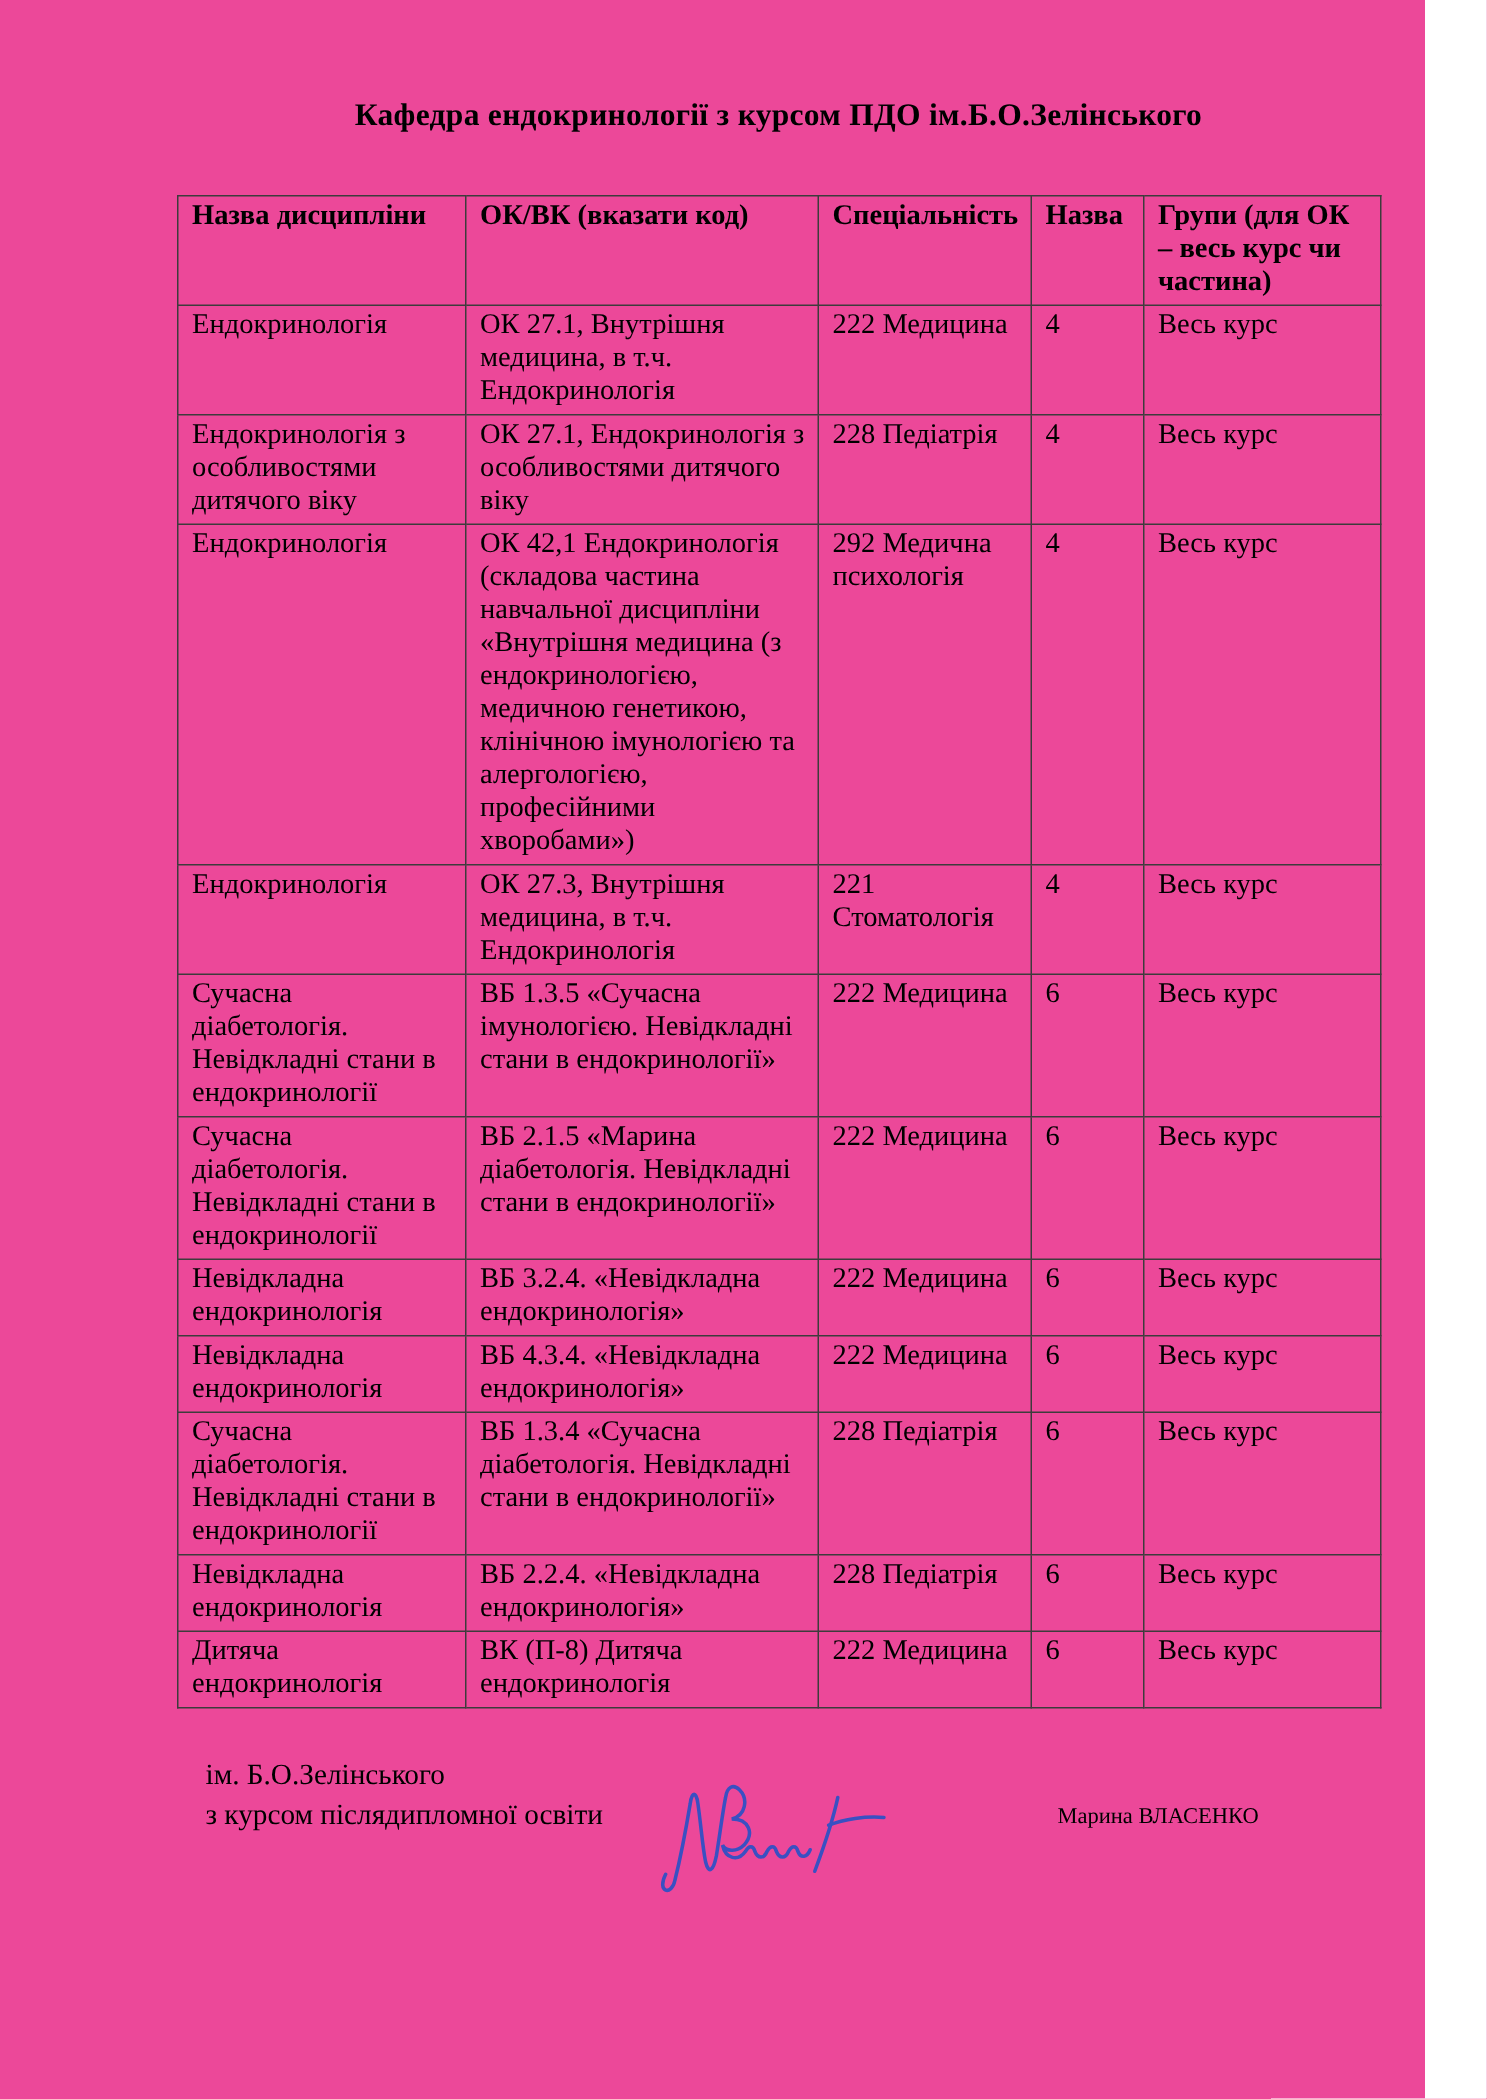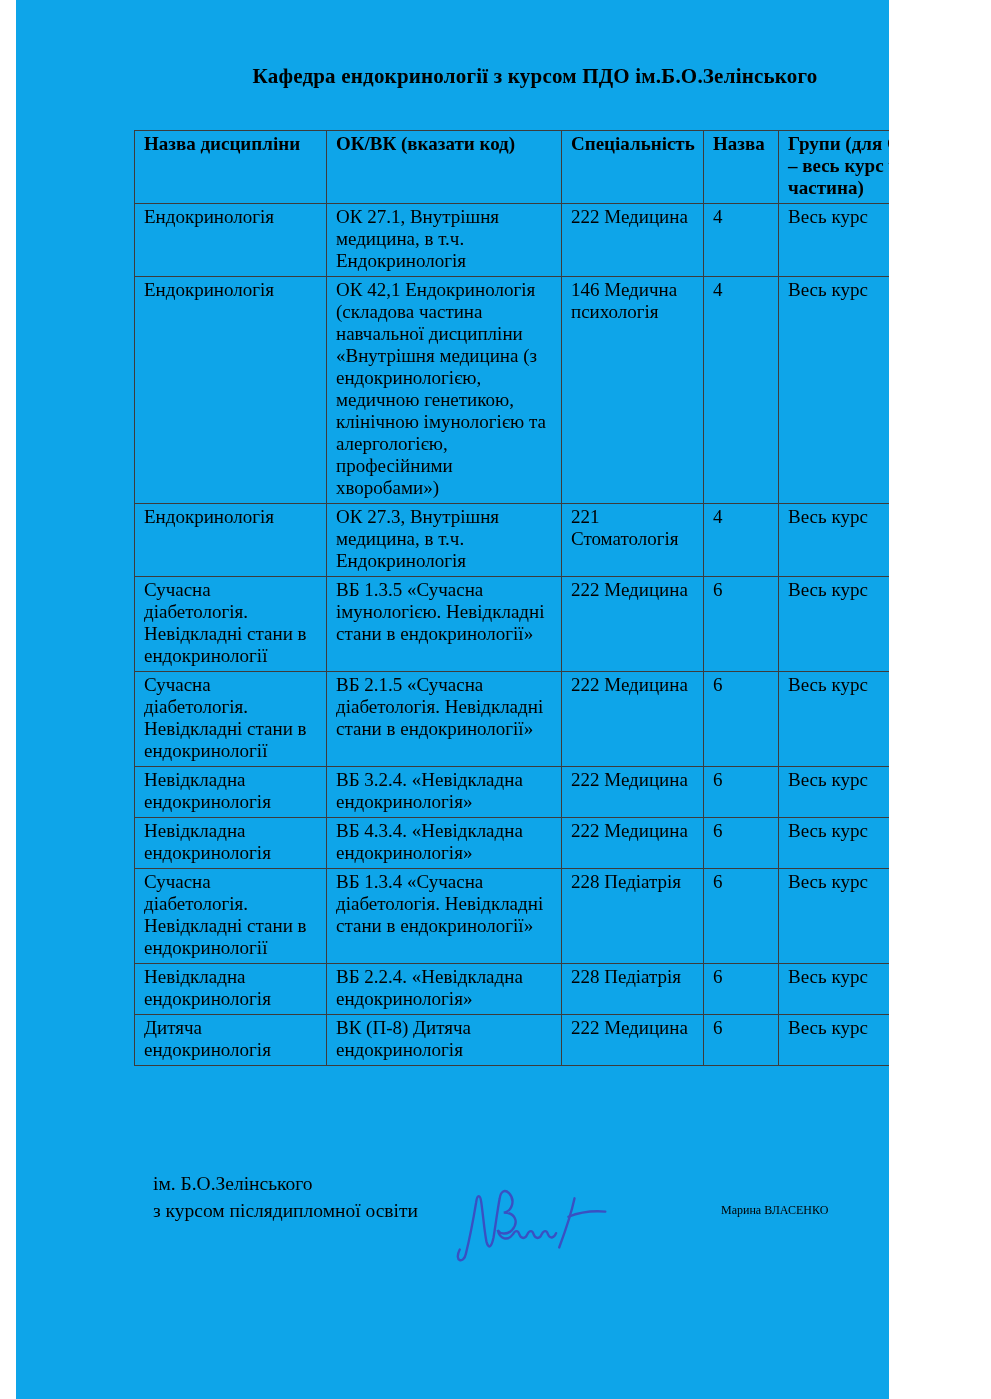--- a/index.html
+++ b/index.html
@@ -2,27 +2,26 @@
 <html lang="uk"><head>
 <meta charset="utf-8">
 <style>
   html, body {
     margin: 0;
     padding: 0;
     background: #ffffff;
   }
   .page {
     position: relative;
-    width: 873px;
+    width: 950px;
     height: 1399px;
-    background: #0ea5e9;
+    background: #ec4899;
     font-family: "Liberation Serif", "DejaVu Serif", serif;
     color: #000000;
     overflow: hidden;
-    margin-left: 16px;
   }
   .doc-title {
     position: absolute;
     top: 64px;
     left: 118px;
     width: 802px;
     text-align: center;
     font-size: 21px;
     font-weight: bold;
     margin: 0;
@@ -63,21 +62,21 @@
     position: absolute;
     left: 433px;
     top: 1186px;
     width: 165px;
     height: 82px;
   }
   .signatory-name {
     position: absolute;
     left: 705px;
     top: 1203px;
-    font-size: 12px;
+    font-size: 15px;
   }
 </style>
 </head>
 <body>
 
 <div class="page">
 
   <h1 class="doc-title">Кафедра ендокринології з курсом ПДО ім.Б.О.Зелінського</h1>
 
   <table class="disciplines">
@@ -99,43 +98,50 @@
     </thead>
     <tbody>
         <tr>
           <td>Ендокринологія</td>
           <td>ОК 27.1, Внутрішня медицина, в т.ч. Ендокринологія</td>
           <td>222 Медицина</td>
           <td>4</td>
           <td>Весь курс</td>
         </tr>
         <tr>
+          <td>Ендокринологія з особливостями дитячого віку</td>
+          <td>ОК 27.1, Ендокринологія з особливостями дитячого віку</td>
+          <td>228 Педіатрія</td>
+          <td>4</td>
+          <td>Весь курс</td>
+        </tr>
+        <tr>
           <td>Ендокринологія</td>
           <td>ОК 42,1 Ендокринологія (складова частина навчальної дисципліни «Внутрішня медицина (з ендокринологією, медичною генетикою, клінічною імунологією та алергологією, професійними хворобами»)</td>
-          <td>146 Медична психологія</td>
+          <td>292 Медична психологія</td>
           <td>4</td>
           <td>Весь курс</td>
         </tr>
         <tr>
           <td>Ендокринологія</td>
           <td>ОК 27.3, Внутрішня медицина, в т.ч. Ендокринологія</td>
           <td>221 Стоматологія</td>
           <td>4</td>
           <td>Весь курс</td>
         </tr>
         <tr>
           <td>Сучасна діабетологія. Невідкладні стани в ендокринології</td>
           <td>ВБ 1.3.5 «Сучасна імунологією. Невідкладні стани в ендокринології»</td>
           <td>222 Медицина</td>
           <td>6</td>
           <td>Весь курс</td>
         </tr>
         <tr>
           <td>Сучасна діабетологія. Невідкладні стани в ендокринології</td>
-          <td>ВБ 2.1.5 «Сучасна діабетологія. Невідкладні стани в ендокринології»</td>
+          <td>ВБ 2.1.5 «Марина діабетологія. Невідкладні стани в ендокринології»</td>
           <td>222 Медицина</td>
           <td>6</td>
           <td>Весь курс</td>
         </tr>
         <tr>
           <td>Невідкладна ендокринологія</td>
           <td>ВБ 3.2.4. «Невідкладна ендокринологія»</td>
           <td>222 Медицина</td>
           <td>6</td>
           <td>Весь курс</td>

